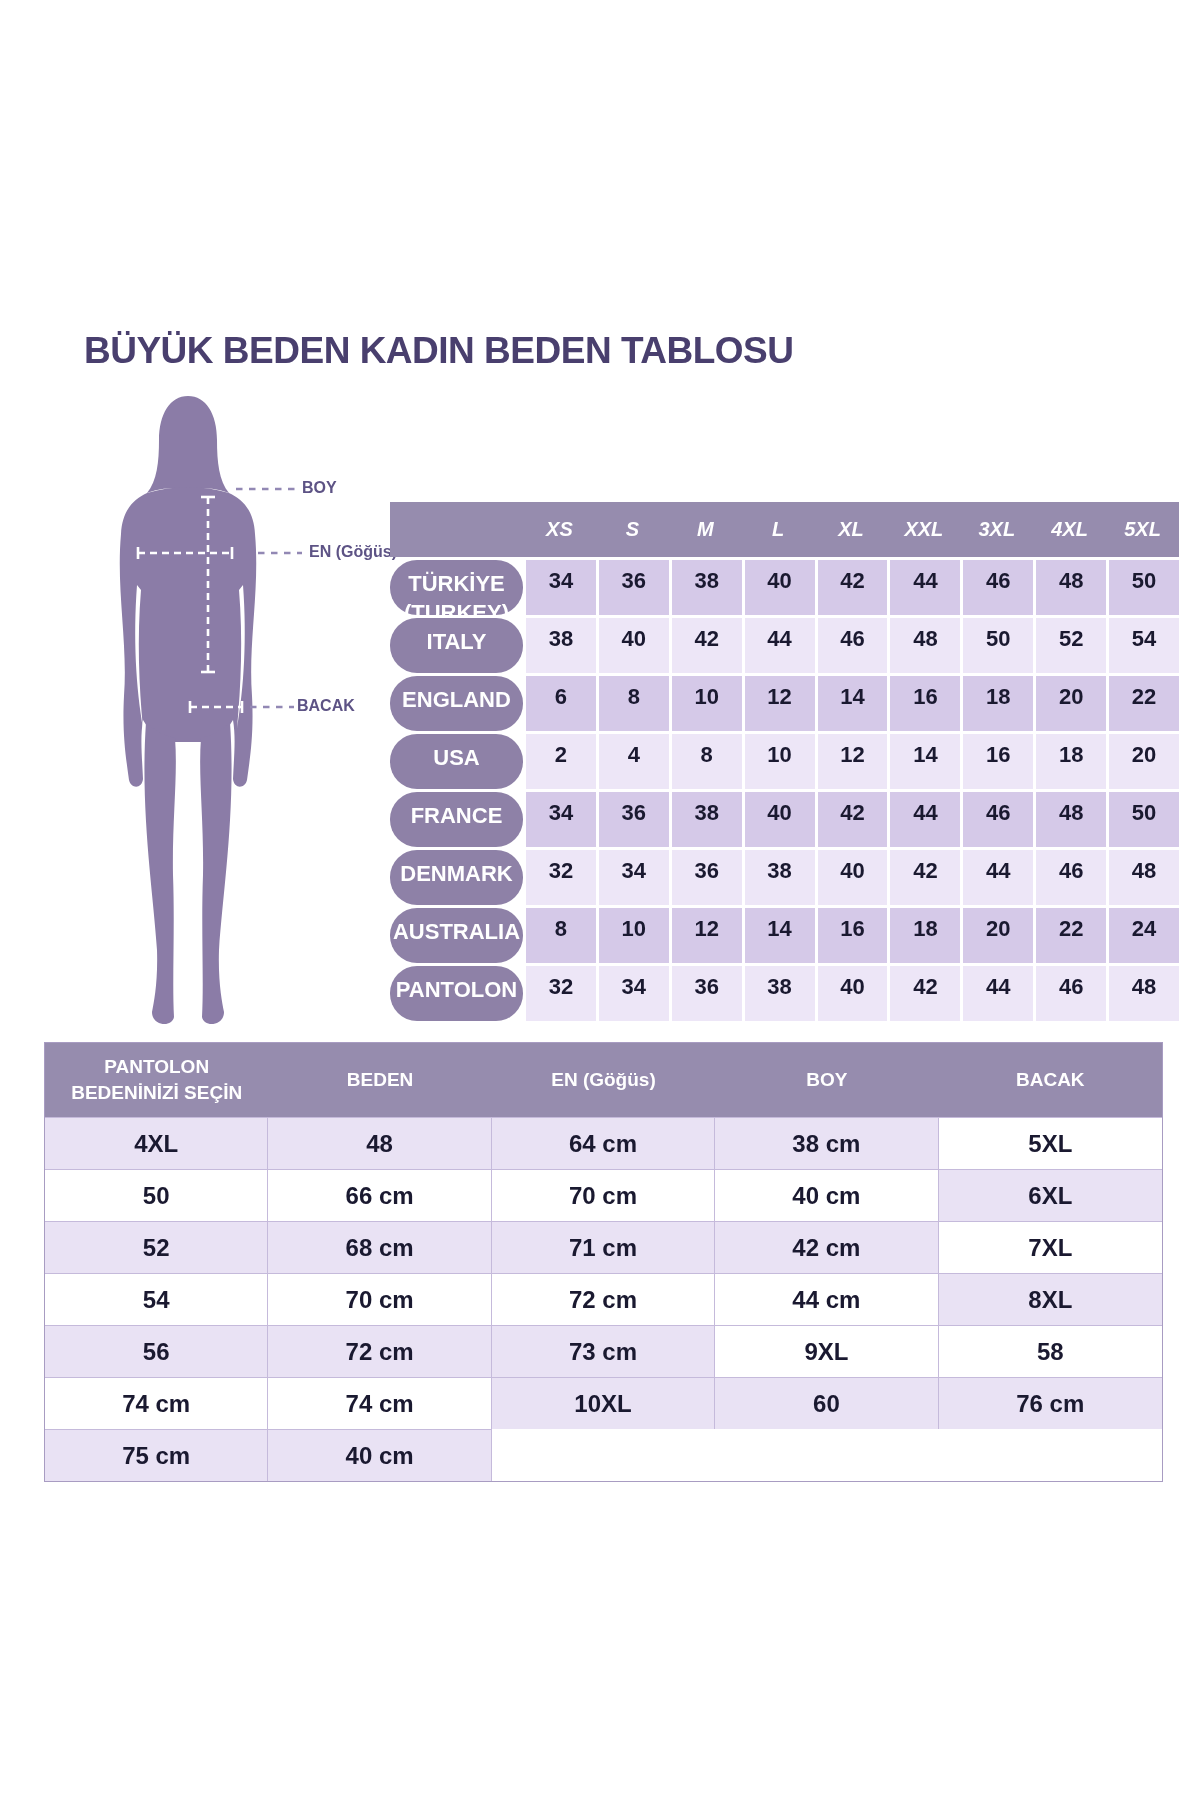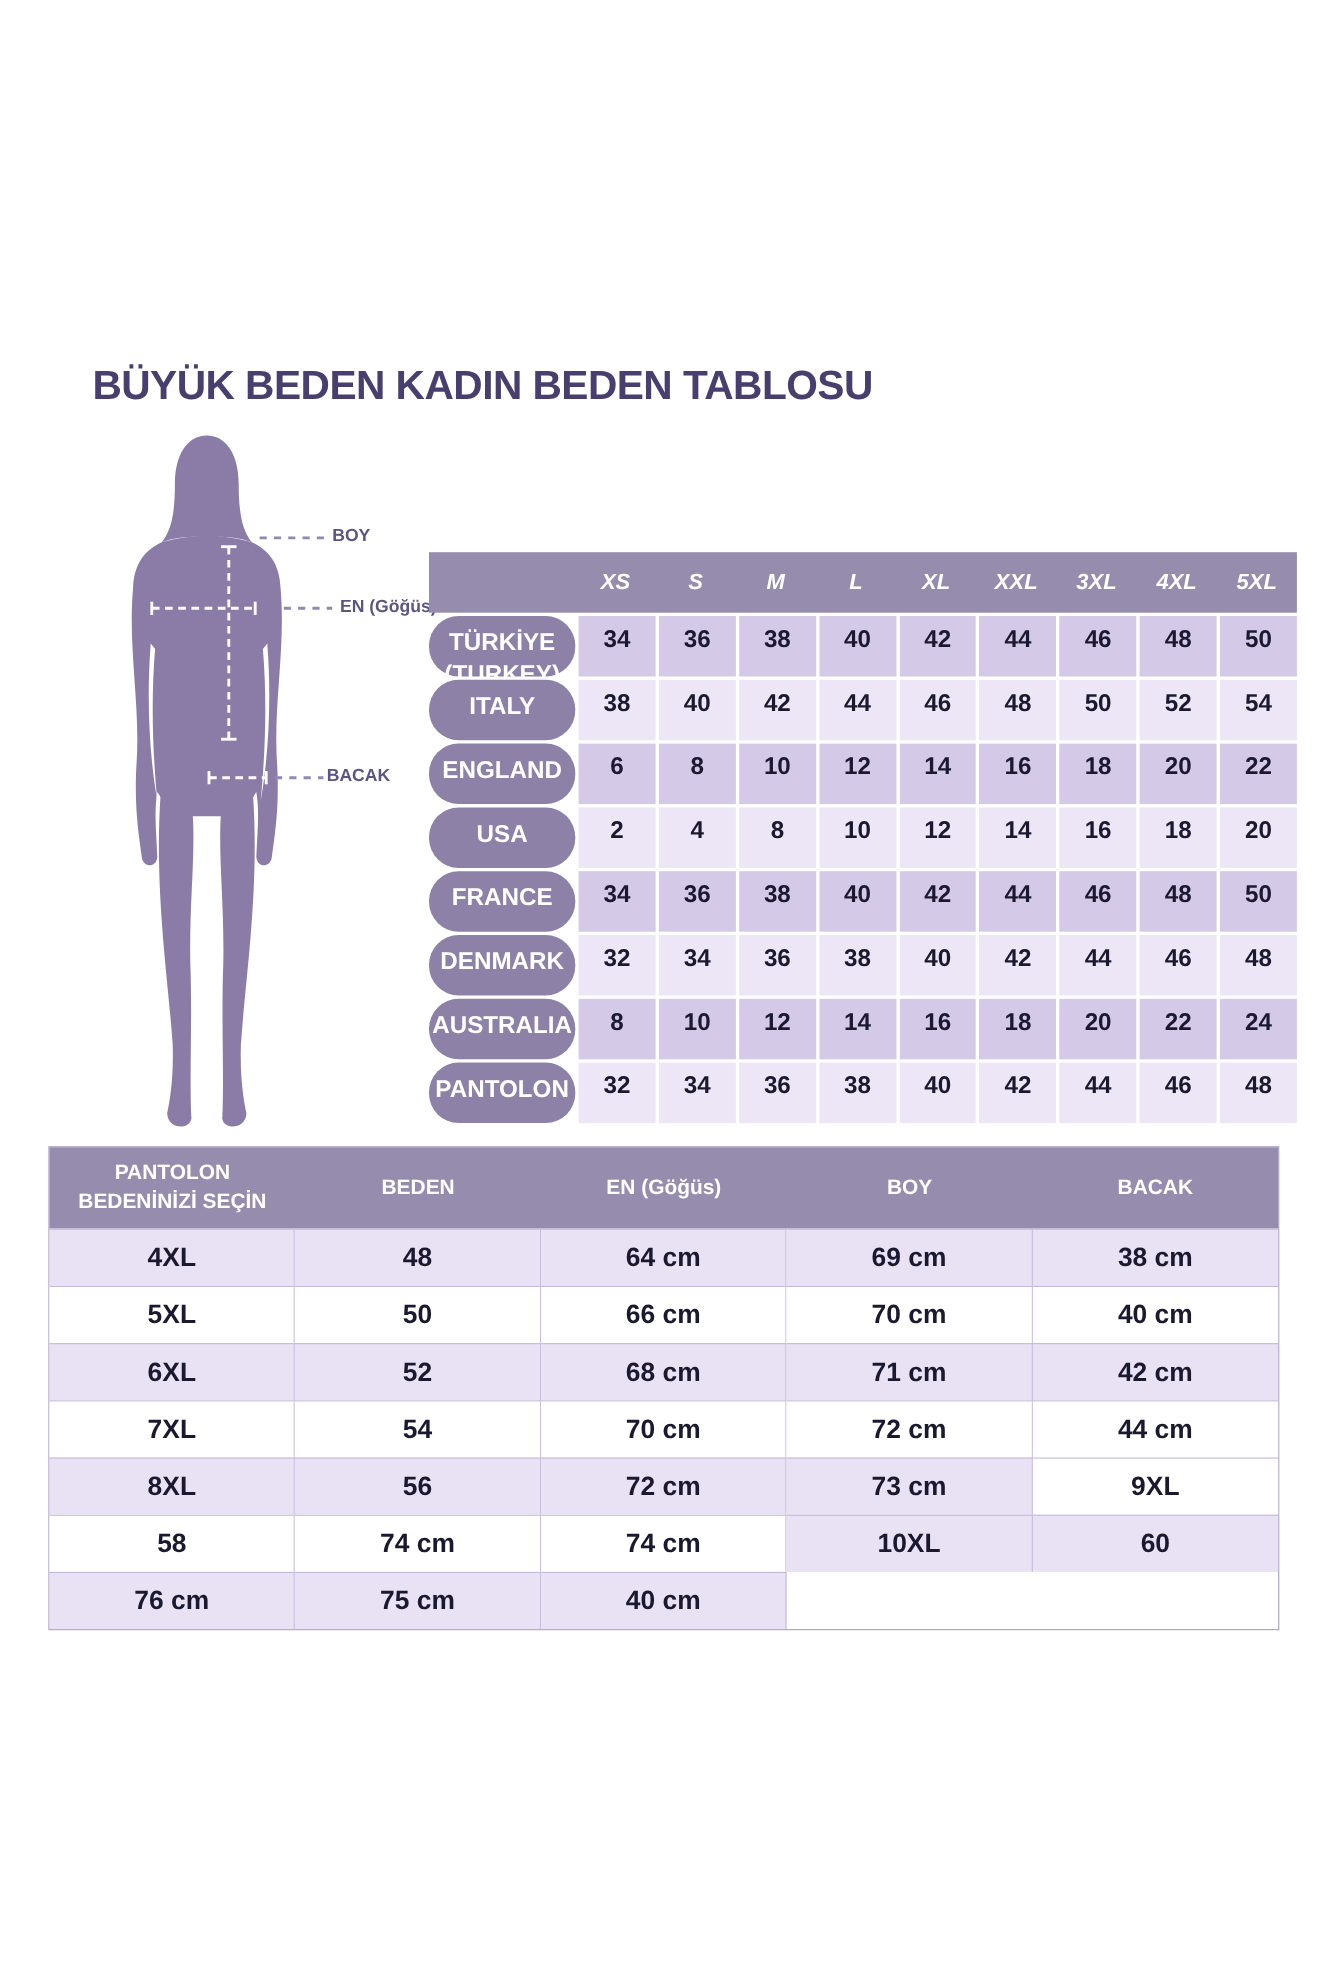--- a/index.html
+++ b/index.html
@@ -218,21 +218,20 @@
 BEDENİNİZİ SEÇİN</div>
         <div class="mt-h">BEDEN</div>
         <div class="mt-h">EN (Göğüs)</div>
         <div class="mt-h">BOY</div>
         <div class="mt-h">BACAK</div>
       </div>
     <div class="mt-body" id="mt-body">
         <div class="mt-c mt-size tint">4XL</div>
         <div class="mt-c mt-num tint">48</div>
         <div class="mt-c mt-num tint">64 cm</div>
-        <div class="mt-c mt-num tint">69 cm</div>
         <div class="mt-c mt-num tint">38 cm</div>
         <div class="mt-c mt-size white">5XL</div>
         <div class="mt-c mt-num white">50</div>
         <div class="mt-c mt-num white">66 cm</div>
         <div class="mt-c mt-num white">70 cm</div>
         <div class="mt-c mt-num white">40 cm</div>
         <div class="mt-c mt-size tint">6XL</div>
         <div class="mt-c mt-num tint">52</div>
         <div class="mt-c mt-num tint">68 cm</div>
         <div class="mt-c mt-num tint">71 cm</div>

